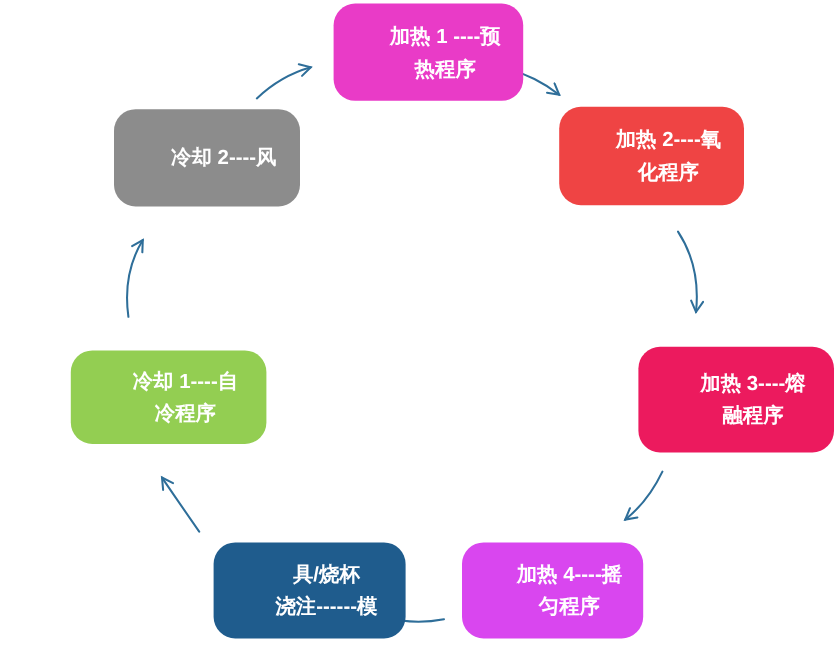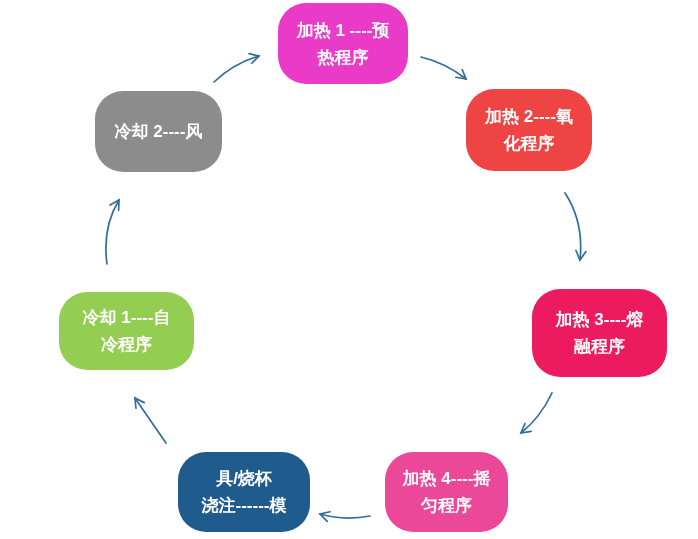--- a/index.html
+++ b/index.html
@@ -24,31 +24,32 @@
     pointer-events: none;
   }
   .arrow-layer path {
     fill: none;
     stroke: currentColor;
     stroke-width: 1.7;
     stroke-linecap: round;
   }
   .node {
     position: absolute;
-    border-radius: 28px;
+    border-radius: 18px;
     display: flex;
     flex-direction: column;
     align-items: center;
     justify-content: center;
     color: #FFFFFF;
     font-weight: 700;
     font-size: 17px;
     line-height: 27px;
     text-align: left;
     white-space: nowrap;
+    padding-left: 28px;
   }
   .n-heat1 { left: 278px; top: 3px;   width: 130px; height: 81px; }
   .n-heat2 { left: 466px; top: 89px;  width: 126px; height: 82px; }
   .n-heat3 { left: 532px; top: 289px; width: 135px; height: 88px; }
   .n-heat4 { left: 385px; top: 452px; width: 123px; height: 80px; }
   .n-pour  { left: 178px; top: 452px; width: 132px; height: 80px; }
   .n-cool1 { left: 59px;  top: 292px; width: 135px; height: 78px; }
   .n-cool2 { left: 95px;  top: 91px;  width: 127px; height: 81px; }
 </style>
 </head>
@@ -79,21 +80,21 @@
   <div class="node n-heat2" style="background-color: #ef4444;">
     <span>加热 2----氧</span>
     <span>化程序</span>
   </div>
 
   <div class="node n-heat3" style="background-color: rgb(236, 26, 94);">
     <span>加热 3----熔</span>
     <span>融程序</span>
   </div>
 
-  <div class="node n-heat4" style="background-color: #ec4899;">
+  <div class="node n-heat4" style="background-color: #d946ef;">
     <span>加热 4----摇</span>
     <span>匀程序</span>
   </div>
 
   <div class="node n-pour" style="background-color: rgb(31, 92, 141);">
     <span>具/烧杯</span>
     <span>浇注------模</span>
   </div>
 
   <div class="node n-cool1" style="background-color: rgb(147, 206, 82);">

